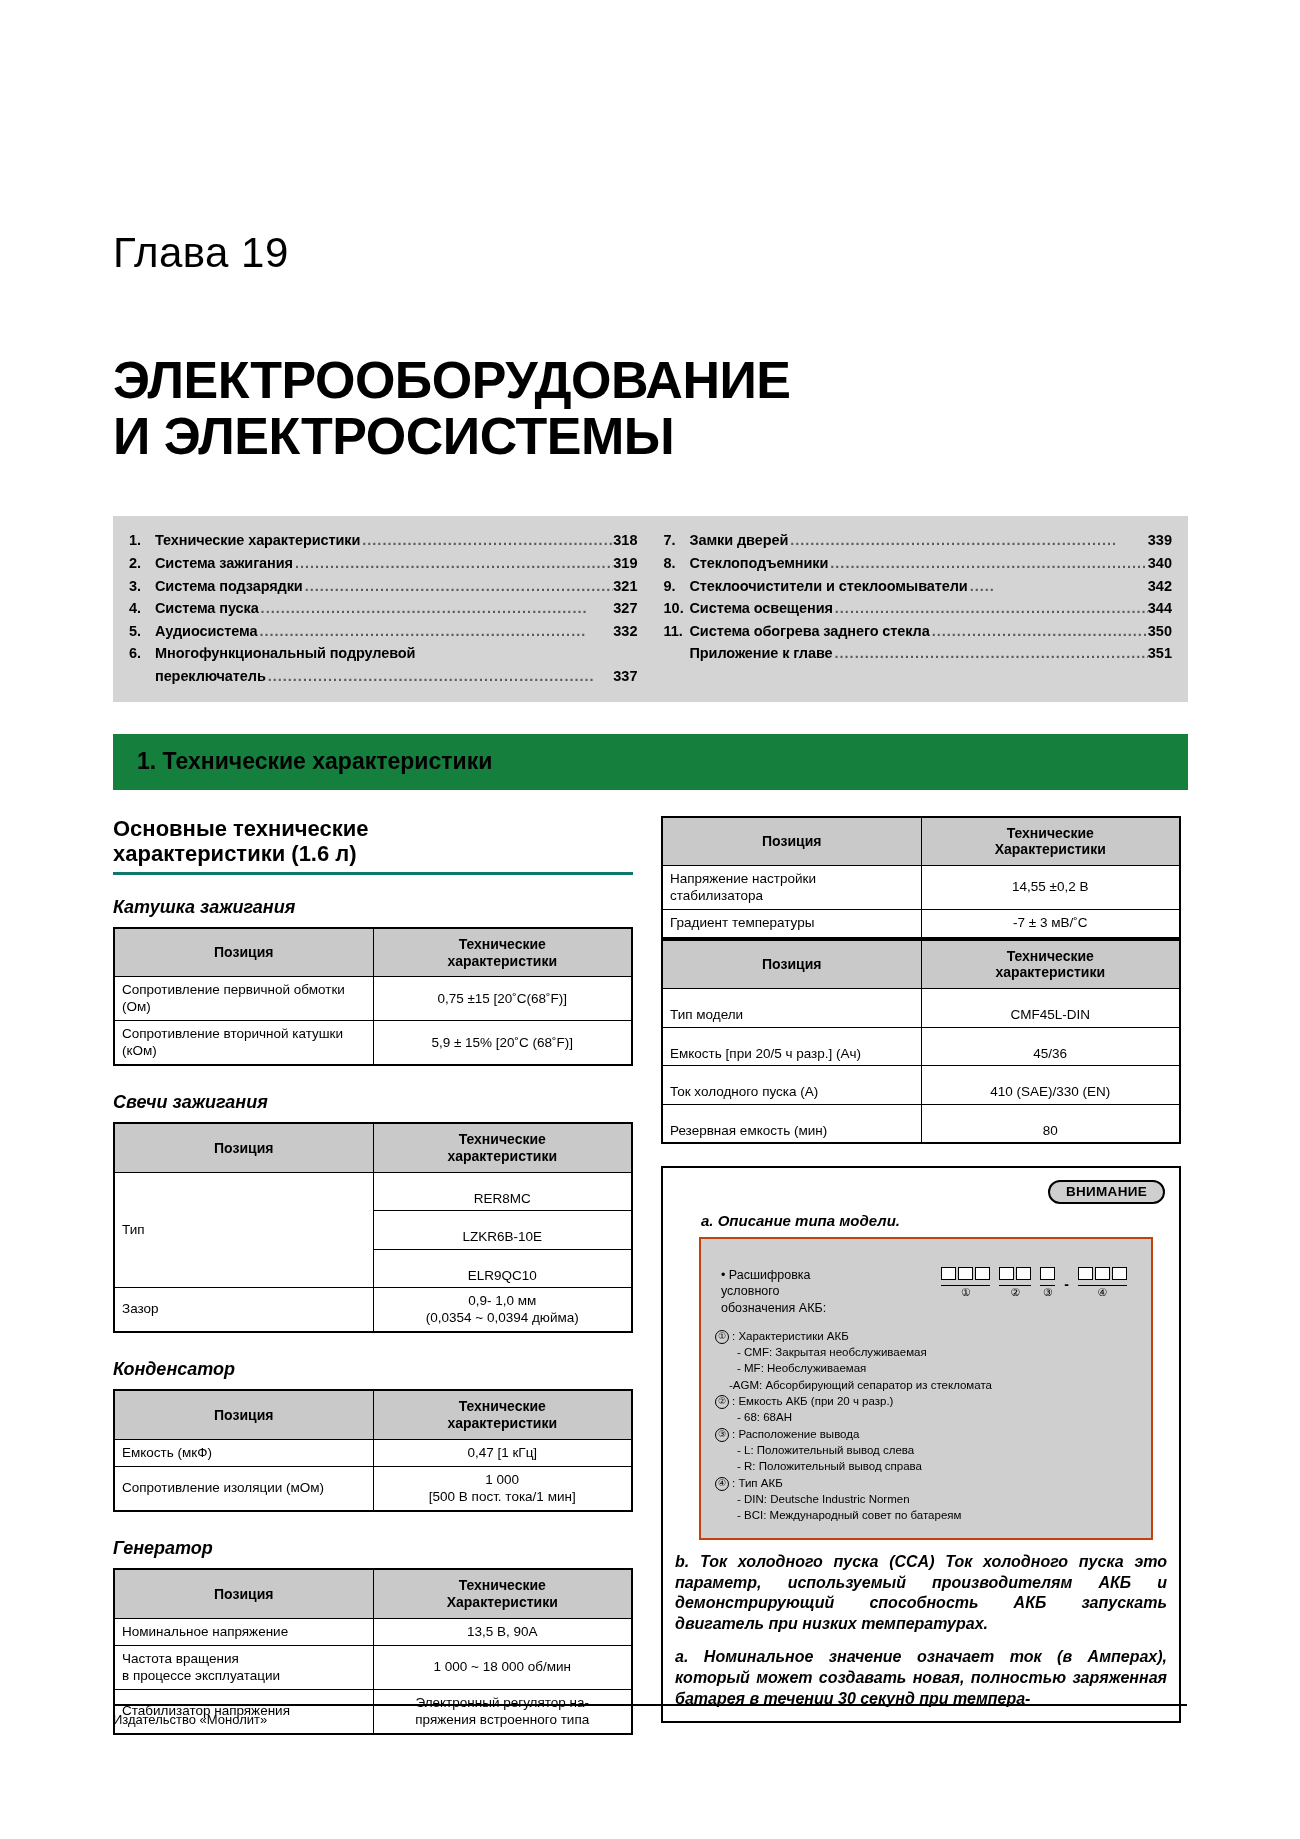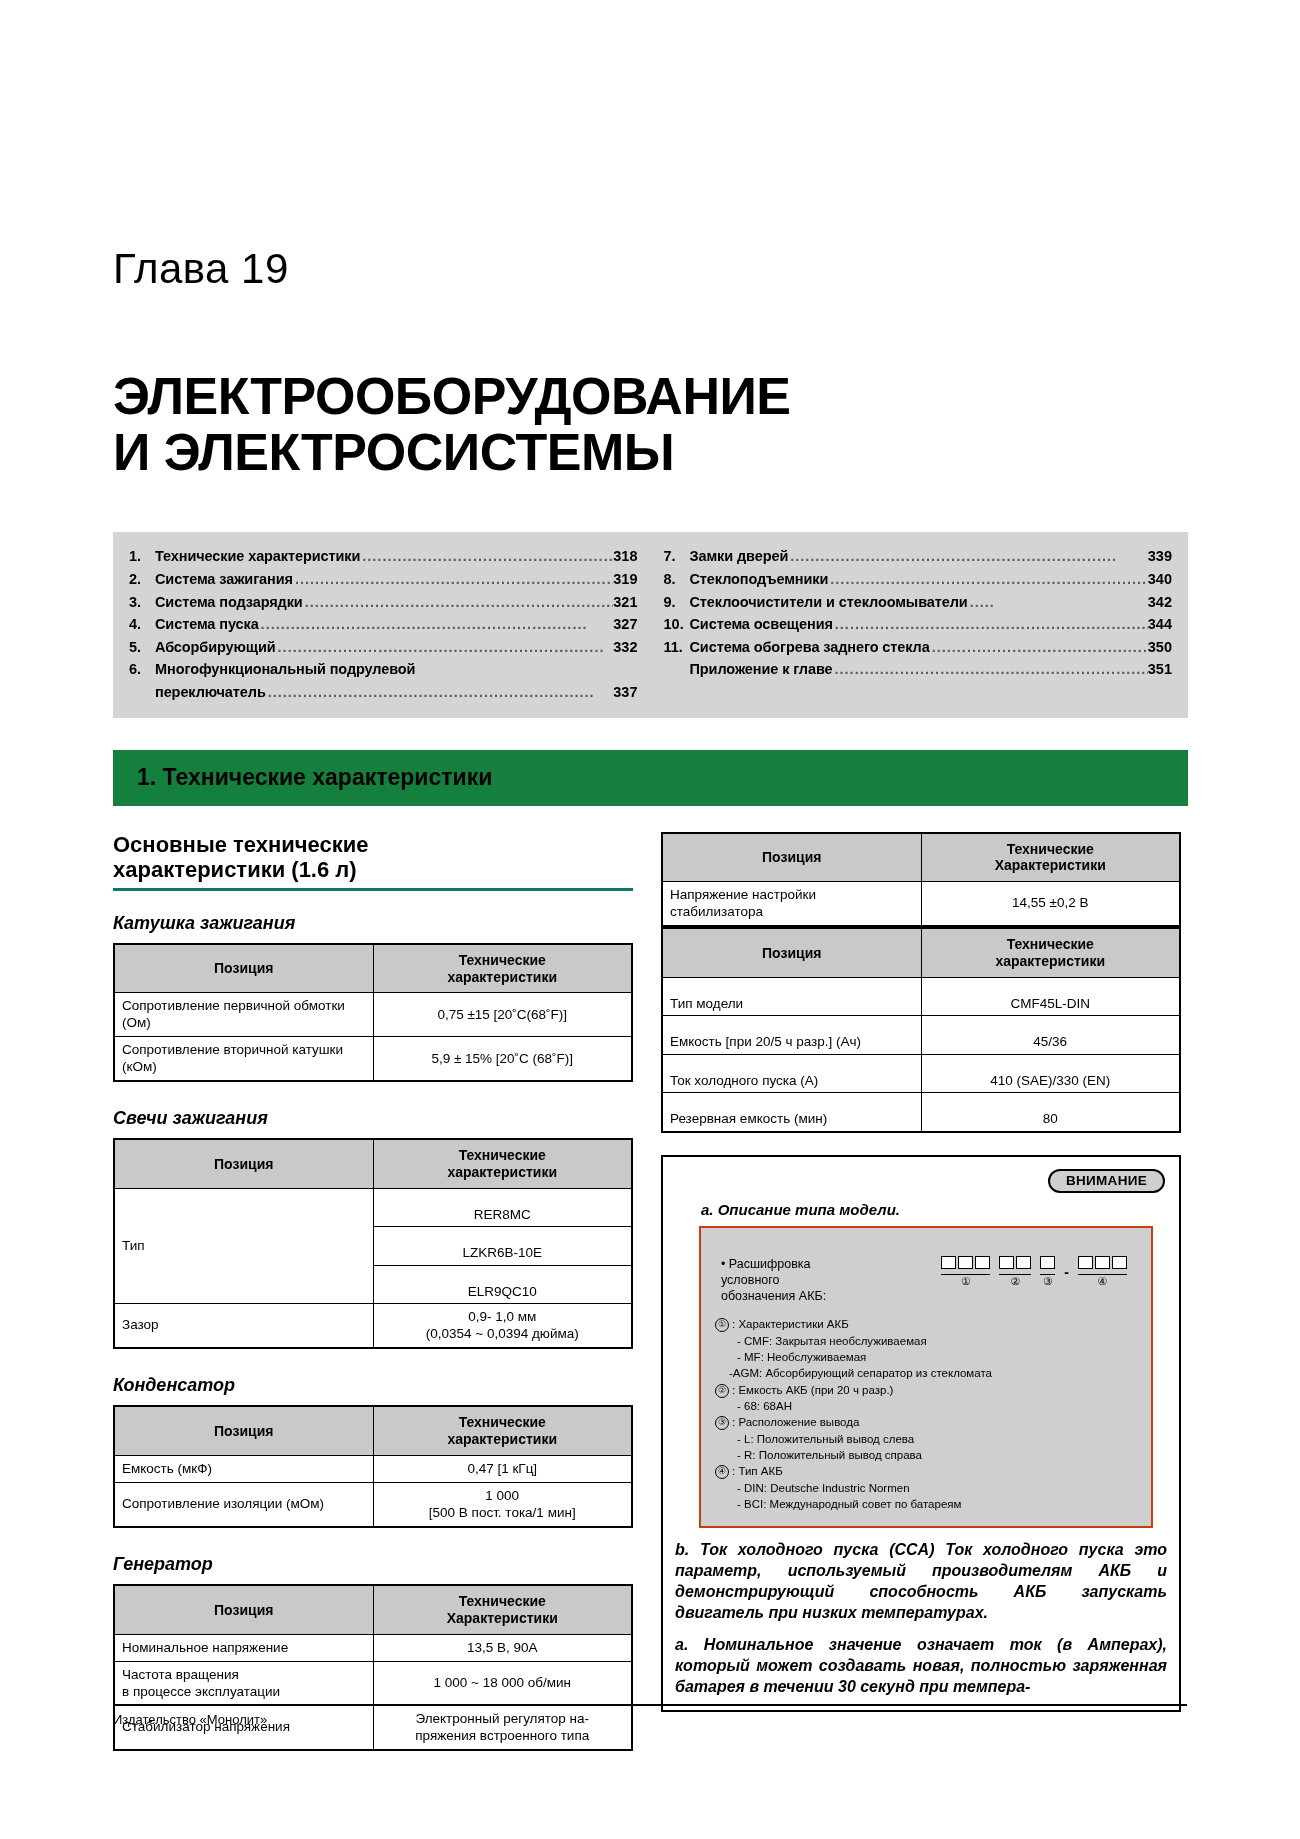--- a/index.html
+++ b/index.html
@@ -18,21 +18,21 @@
   .page {
     position: relative;
     width: 1300px;
     height: 1839px;
     box-sizing: border-box;
     padding: 0;
   }
   .content {
     position: absolute;
     left: 113px;
-    top: 16px;
+    top: 0;
     width: 1075px;
   }
 
   
   .chapter-label {
     font-size: 42px;
     font-weight: 400;
     letter-spacing: 0.5px;
     margin-top: 232px;
     line-height: 1;
@@ -330,21 +330,21 @@
 
         <div class="toc-row">
           <span class="toc-num">4.</span>
           <span class="toc-label">Система пуска</span>
           <span class="toc-dots">.................................................................</span>
           <span class="toc-page">327</span>
         </div>
 
         <div class="toc-row">
           <span class="toc-num">5.</span>
-          <span class="toc-label">Абсорбирующий</span>
+          <span class="toc-label">Аудиосистема</span>
           <span class="toc-dots">.................................................................</span>
           <span class="toc-page">332</span>
         </div>
 
         <div class="toc-row nodots">
           <span class="toc-num">6.</span>
           <span class="toc-label">Многофункциональный подрулевой</span>
           <span class="toc-dots">..</span>
           <span class="toc-page"></span>
         </div>
@@ -546,20 +546,24 @@
               </th>
             </tr>
           </thead>
           <tbody>
             <tr>
               <td class="pos">
                 <span>Напряжение настройки</span><br>
                 <span>стабилизатора</span>
               </td>
               <td class="val">14,55 ±0,2 В</td>
+            </tr>
+            <tr>
+              <td class="pos">Градиент температуры</td>
+              <td class="val">-7 ± 3 мВ/˚C</td>
             </tr>
           </tbody>
         </table>
 
         <table class="spec">
           <thead>
             <tr>
               <th style="width:50%">Позиция</th>
               <th style="width:50%">
                 <span>Технические</span><br>

